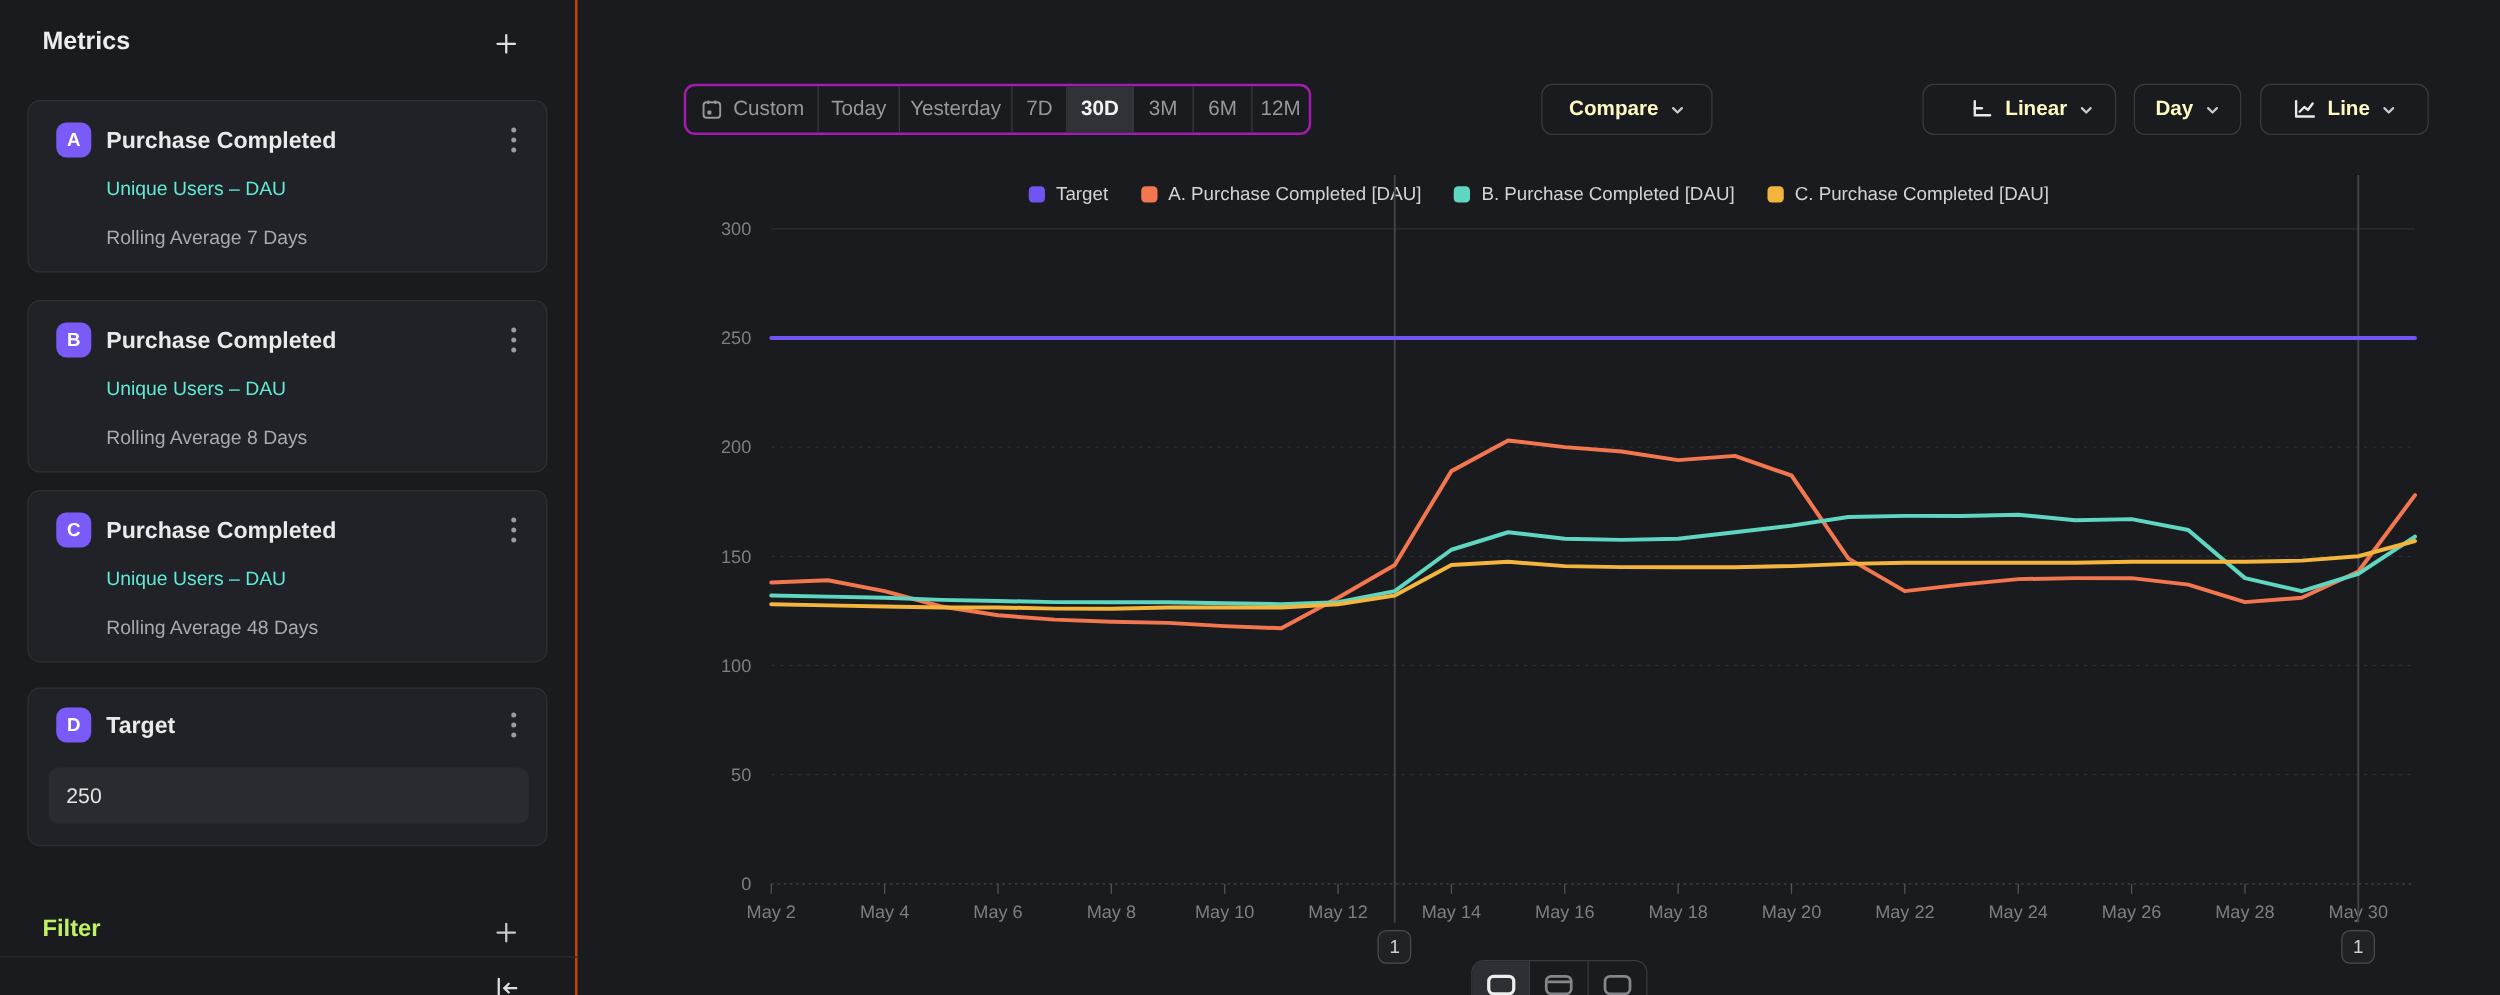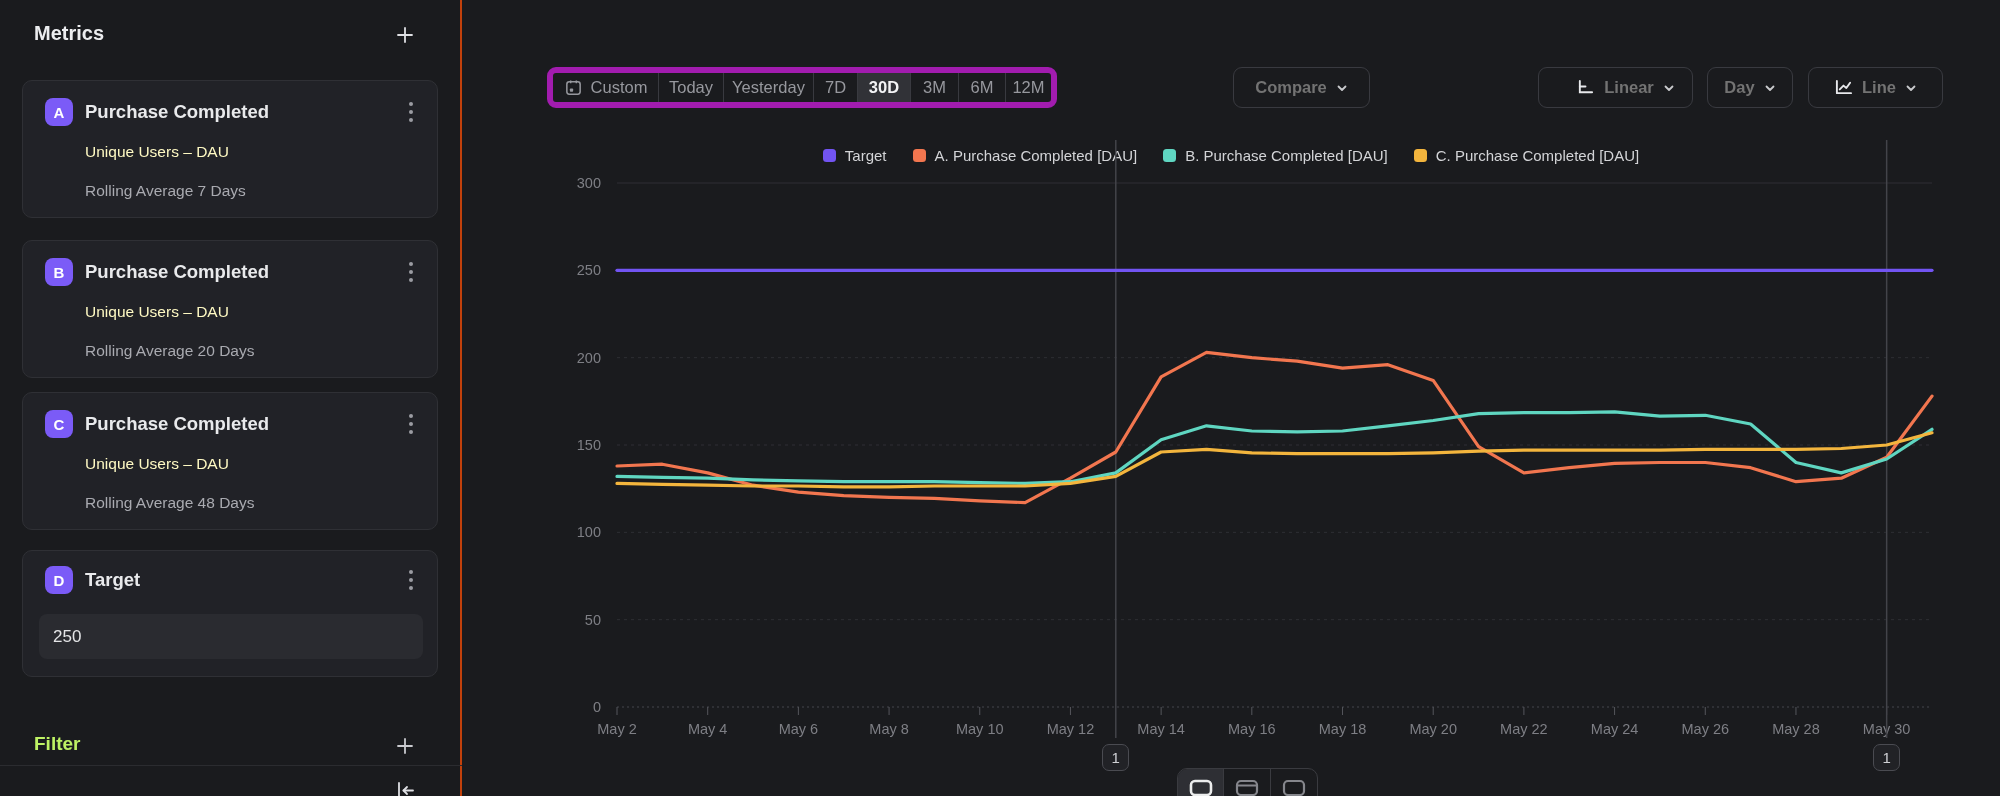--- a/index.html
+++ b/index.html
@@ -7,31 +7,31 @@
   body { font-family:"Liberation Sans","DejaVu Sans",sans-serif; }
   .app { position:relative; width:2000px; height:796px; background:#1a1b1e; overflow:hidden; color:#ebecee; }
 
   
   .sidebar { position:absolute; left:0; top:0; width:462px; height:796px; border-right:2px solid #c2410c; }
   .sidebar-title { position:absolute; left:34px; top:22px; font-size:20px; font-weight:700; color:#ecedef; }
   .icon-btn { position:absolute; width:26px; height:26px; display:flex; align-items:center; justify-content:center; cursor:pointer; background:none; border:none; }
   .metric-card { position:absolute; left:22px; width:416px; background:#212227; border:1px solid #2f3035; border-radius:10px; }
   .badge { position:absolute; left:22px; top:17px; width:28px; height:28px; border-radius:8px; background:#7b5bf7; color:#fff; font-size:15px; font-weight:700; display:flex; align-items:center; justify-content:center; }
   .card-title { position:absolute; left:62px; top:20px; font-size:18.5px; font-weight:600; color:#e9eaec; }
-  .card-sub1 { position:absolute; left:62px; top:62px; font-size:15.5px; color:#fef9c3; }
+  .card-sub1 { position:absolute; left:62px; top:62px; font-size:15.5px; color:#5eead4; }
   .card-sub2 { position:absolute; left:62px; top:101px; font-size:15.5px; color:#a9aab0; }
   .kebab { position:absolute; right:14px; top:16px; width:24px; height:30px; display:flex; align-items:center; justify-content:center; cursor:pointer; background:none; border:none; }
   .target-input { position:absolute; left:16px; top:63px; width:384px; height:45px; background:#2a2b30; border:none; border-radius:8px; color:#e4e5e7; font-size:17px; padding-left:14px; font-family:inherit; }
   .filter-label { position:absolute; left:34px; top:733px; font-size:19px; font-weight:600; color:#bef264; }
   .sidebar-divider { position:absolute; left:0; top:765px; width:462px; height:1px; background:#2b2c30; }
 
   
   .main { position:absolute; left:462px; top:0; width:1538px; height:796px; }
-  .btn { position:absolute; top:67px; height:41px; border:1px solid #393a40; border-radius:9px; background:transparent; color:#737373; font-size:16.5px; font-weight:600; display:flex; align-items:center; justify-content:center; gap:9px; cursor:pointer; font-family:inherit; }
-  .range-group { position:absolute; left:85px; top:67px; height:41px; display:flex; border:6px solid #a21caf; border-radius:9px; overflow:hidden; }
+  .btn { position:absolute; top:67px; height:41px; border:1px solid #393a40; border-radius:9px; background:transparent; color:#fef9c3; font-size:16.5px; font-weight:600; display:flex; align-items:center; justify-content:center; gap:9px; cursor:pointer; font-family:inherit; }
+  .range-group { position:absolute; left:85px; top:67px; height:41px; display:flex; border:2px solid #a21caf; border-radius:9px; overflow:hidden; }
   .range-seg { height:100%; display:flex; align-items:center; justify-content:center; gap:8px; font-size:16.5px; color:#97989e; border-right:1px solid #393a40; cursor:pointer; background:transparent; border-top:none; border-bottom:none; border-left:none; font-family:inherit; }
   .range-seg:last-child { border-right:none; }
   .range-seg.active { background:#313237; color:#f3f3f5; font-weight:700; }
   .legend { position:absolute; left:0; top:147px; width:1538px; display:flex; justify-content:center; align-items:center; gap:26px; }
   .legend-item { display:flex; align-items:center; gap:9px; cursor:pointer; }
   .legend-swatch { width:13px; height:13px; border-radius:3.5px; }
   .legend-label { font-size:15px; color:#d3d4d7; }
   #chart-svg { position:absolute; left:0; top:130px; }
   .annot-chip { position:absolute; top:744px; width:27px; height:27px; border:1px solid #4a4b51; border-radius:7px; background:#212226; color:#cfd0d4; font-size:15px; display:flex; align-items:center; justify-content:center; cursor:pointer; }
   .bottom-toolbar { position:absolute; left:715px; top:768px; width:141px; height:42px; border:1px solid #3a3b40; border-radius:10px; display:flex; overflow:hidden; }
@@ -74,21 +74,21 @@
       <button class="kebab">
         <svg width="6" height="22" viewBox="0 0 6 22">
             <g fill="#9b9ca2">
               <circle cx="3" cy="3" r="2"></circle>
               <circle cx="3" cy="11" r="2"></circle>
               <circle cx="3" cy="19" r="2"></circle>
             </g>
           </svg>
       </button>
       <div class="card-sub1">Unique Users – DAU</div>
-      <div class="card-sub2">Rolling Average 20 Days</div>
+      <div class="card-sub2">Rolling Average 8 Days</div>
     </div>
 
     <div class="metric-card" style="top:392px; height:138px;">
       <div class="badge">C</div>
       <div class="card-title">Purchase Completed</div>
       <button class="kebab">
         <svg width="6" height="22" viewBox="0 0 6 22">
             <g fill="#9b9ca2">
               <circle cx="3" cy="3" r="2"></circle>
               <circle cx="3" cy="11" r="2"></circle>

